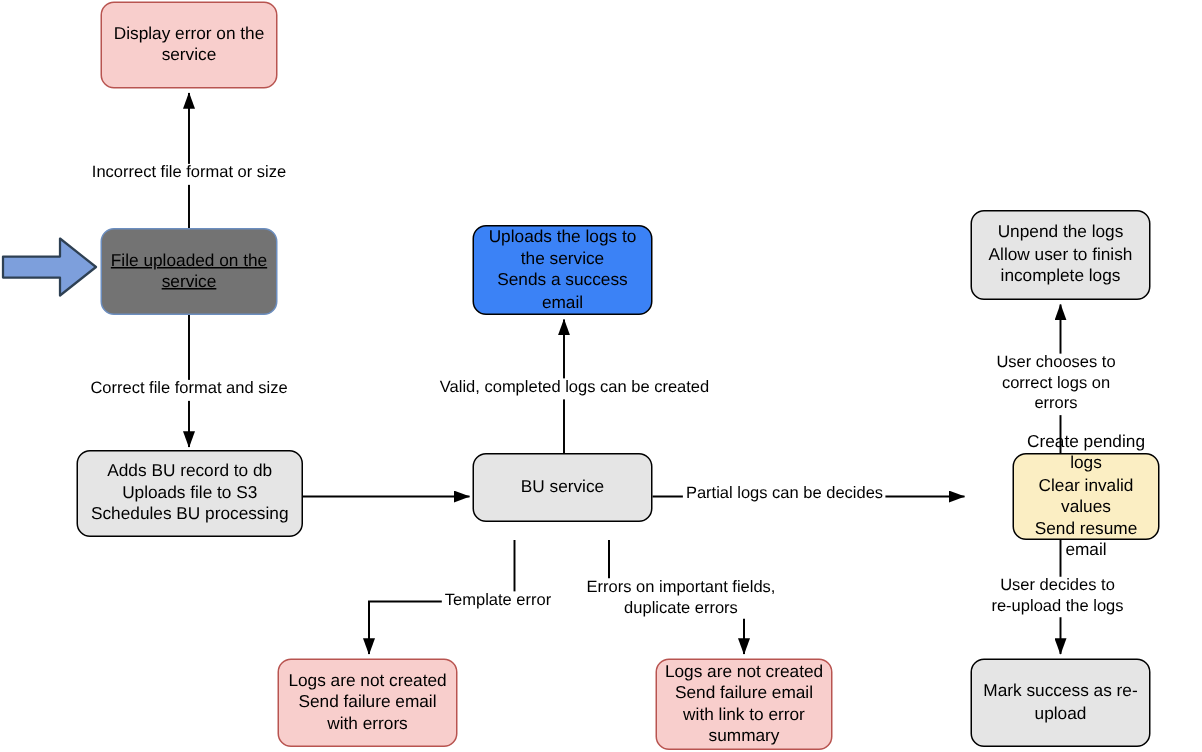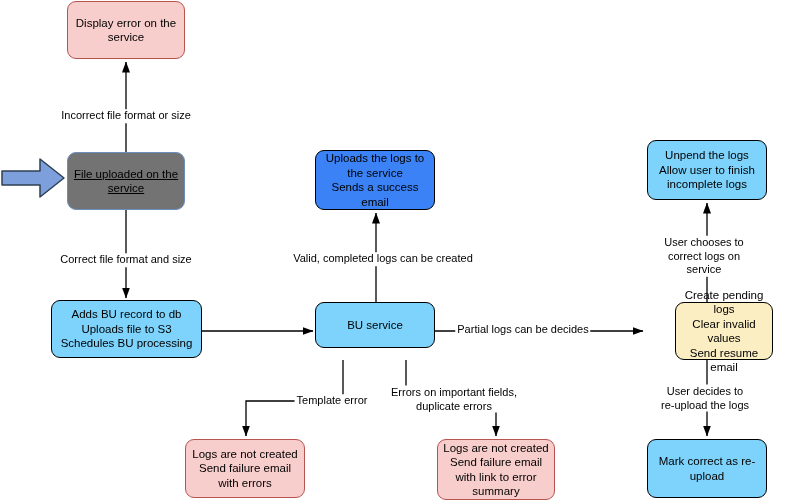--- a/index.html
+++ b/index.html
@@ -11,21 +11,21 @@
   .node{
     position:absolute;box-sizing:border-box;border-radius:9px;
     display:flex;align-items:center;justify-content:center;text-align:center;
     font-size:11.5px;line-height:14.5px;white-space:pre-line;padding:1px 2px;
     border:1px solid #000;background:#fff;
   }
   .node.pink {background:#F8CECC;border-color:#B85450;}
   .node.blue {background:#737373;border-color:#6C8EBF;text-decoration:underline;}
   .node.green {background:#3b82f6;border-color:#000000;}
   .node.yellow{background:#FBEEC3;border-color:#000000;}
-  .node.white {background:#7dd3fc;border-color:#000000;}
+  .node.white {background:#e5e5e5;border-color:#000000;}
   .edge-label{
     position:absolute;transform:translate(-50%,-50%);
     background:#ffffff;padding:0 2px;font-size:11px;line-height:13.5px;
     text-align:center;white-space:pre-line;
   }
 </style>
 </head>
 <body>
 
 <div id="canvas">
@@ -61,33 +61,33 @@
 the service
 Sends a success
 email</div>
   <div class="node white" style="left:315px; top:302px; width:120px; height:46px;">BU service</div>
   <div class="node white" style="left:647px; top:140px; width:120px; height:60px;">Unpend the logs
 Allow user to finish
 incomplete logs</div>
   <div class="node yellow" style="left:675px; top:302px; width:98px; height:58px;">Create pending logs
 Clear invalid values
 Send resume email</div>
-  <div class="node white" style="left:647px; top:439px; width:120px; height:59px;">Mark correct as re-
+  <div class="node white" style="left:647px; top:439px; width:120px; height:59px;">Mark success as re-
 upload</div>
   <div class="node pink" style="left:185px; top:439px; width:120px; height:59px;">Logs are not created
 Send failure email
 with errors</div>
   <div class="node pink" style="left:437px; top:439px; width:118px; height:61px;">Logs are not created
 Send failure email
 with link to error
 summary</div>
 
   <div class="edge-label" style="left:126px; top:116px;">Incorrect file format or size</div>
   <div class="edge-label" style="left:126px; top:260px;">Correct file format and size</div>
   <div class="edge-label" style="left:383px; top:259px;">Valid, completed logs can be created</div>
   <div class="edge-label" style="left:523px; top:330px;">Partial logs can be decides</div>
   <div class="edge-label" style="left:332px; top:401px;">Template error</div>
   <div class="edge-label" style="left:454px; top:399px;">Errors on important fields,
 duplicate errors</div>
-  <div class="edge-label" style="left:704px; top:256px;">User chooses to correct logs on service</div>
+  <div class="edge-label" style="left:704px; top:256px;">User chooses to correct logs on errors</div>
   <div class="edge-label" style="left:705px; top:398px;">User decides to re-upload the logs</div>
 
 </div>
 
 </body></html>

